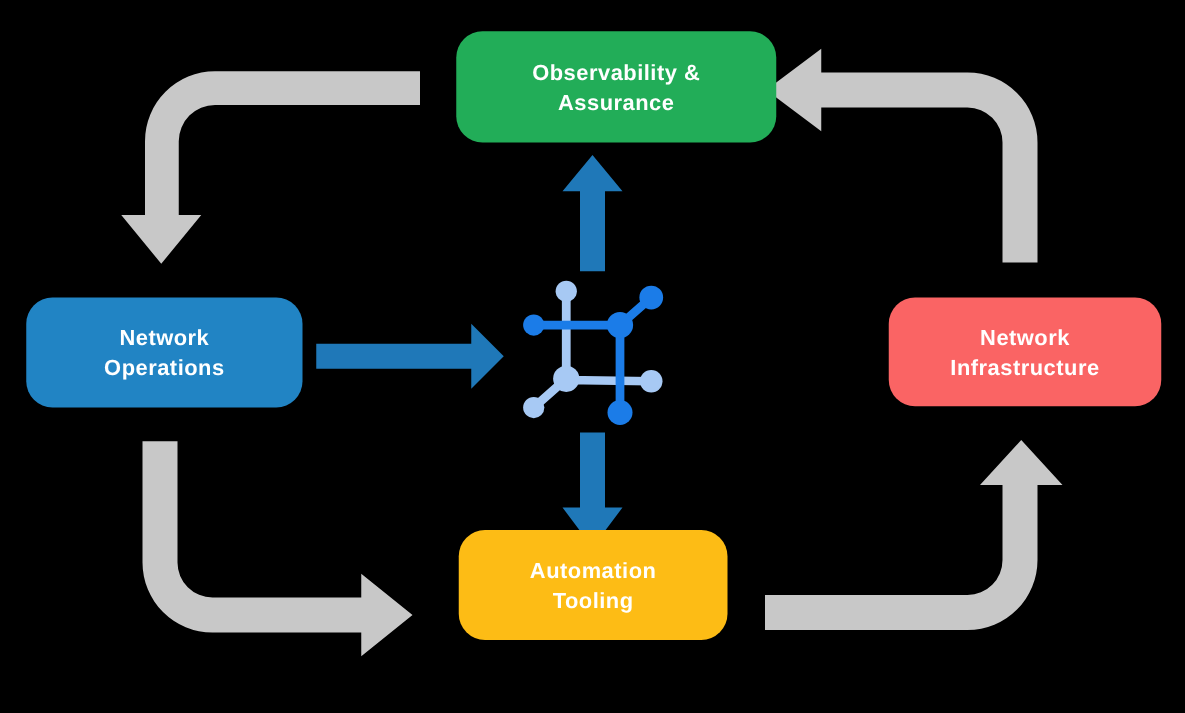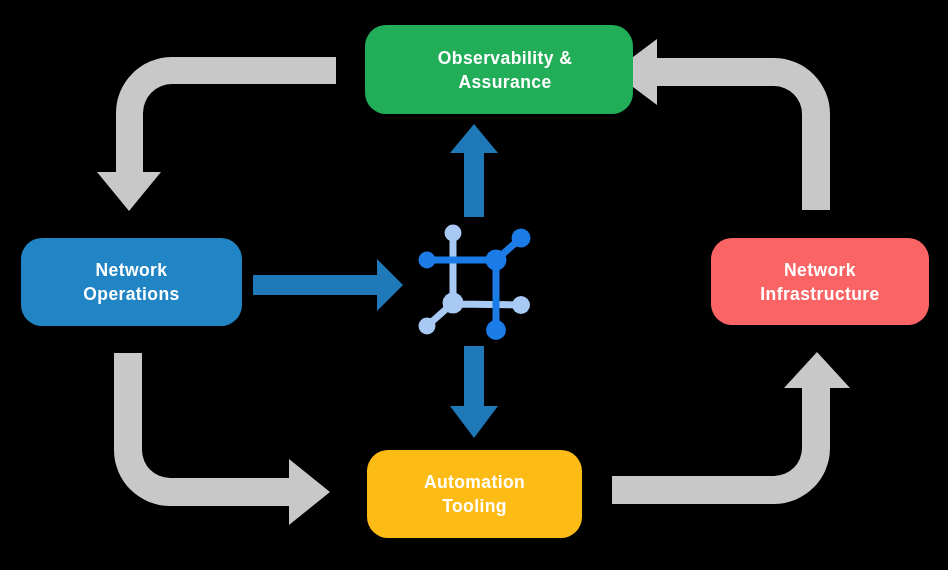--- a/index.html
+++ b/index.html
@@ -34,32 +34,31 @@
     color: var(--label-text, #ffffff);
     font-size: 17.5px;
     line-height: 24px;
     font-weight: 600;
     letter-spacing: 0.4px;
     white-space: pre-line;
   }
   .node-observability {
     left: 365px; top: 25px; width: 256px; height: 89px;
     background: var(--observability-green, #22ad58);
-    padding-left: 12px;
   }
   .node-operations {
     left: 21px; top: 238px; width: 221px; height: 88px;
     background: var(--operations-blue, #2184c4);
   }
   .node-infrastructure {
     left: 711px; top: 238px; width: 218px; height: 87px;
     background: var(--infrastructure-red, #fa6464);
   }
   .node-automation {
-    left: 367px; top: 450px; width: 215px; height: 88px;
+    left: 367px; top: 424px; width: 215px; height: 88px;
     background: var(--automation-yellow, #fdbc15);
   }
   .cycle-arrow { fill: var(--cycle-arrow-gray, #c8c8c8); }
   .flow-arrow  { fill: var(--flow-arrow-blue, #1f78b8); }
   .hub-line-bright  { stroke: var(--icon-blue, #1b7ce8); stroke-width: 7; fill: none; stroke-linecap: round; }
   .hub-line-light   { stroke: var(--icon-light-blue, #a7c9f4); stroke-width: 7; fill: none; stroke-linecap: round; }
   .hub-dot-bright   { fill: var(--icon-blue, #1b7ce8); }
   .hub-dot-light    { fill: var(--icon-light-blue, #a7c9f4); }
 </style>
 </head>

